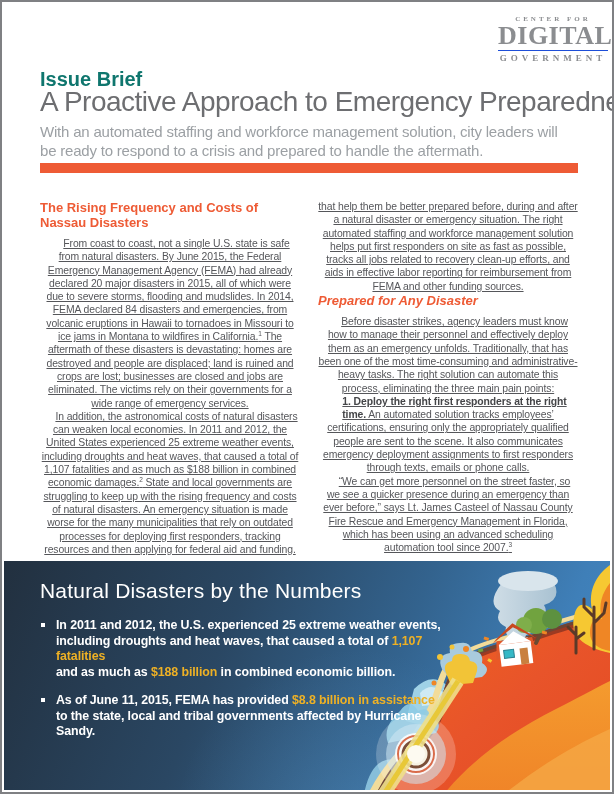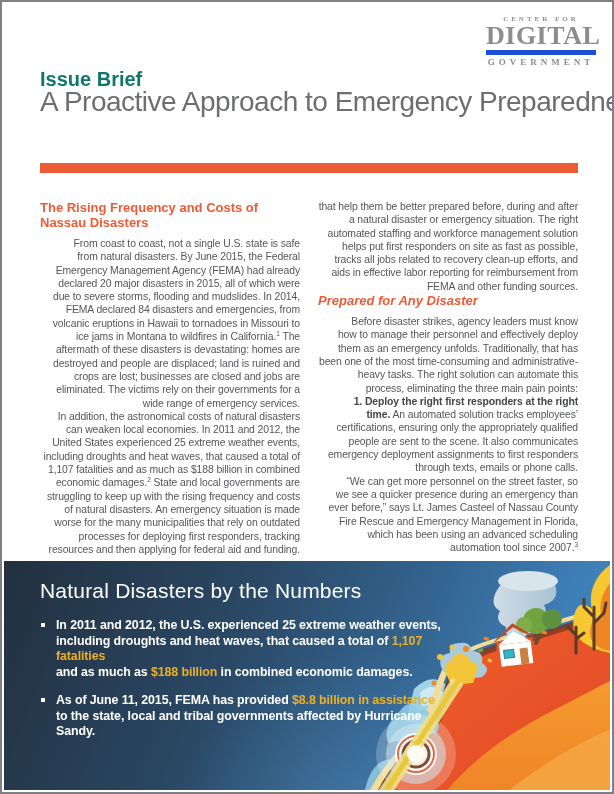--- a/index.html
+++ b/index.html
@@ -6,34 +6,34 @@
   html,body { background:#e9e9e9; }
   body { font-family:"Liberation Sans", sans-serif; }
 
   .page {
     position:relative; width:614px; height:794px; margin:0 auto;
     background:#ffffff; border:2px solid #7f8083; overflow:hidden;
   }
 
   
   .logo {
-    position:absolute; top:13px; right:16px; width:110px;
+    position:absolute; top:13px; right:4px; width:110px;
     color:#8b8d90; text-align:center; user-select:none;
   }
   .logo .l1 {
     font-family:"Liberation Serif", serif; font-size:7px; font-weight:bold;
     letter-spacing:3px; margin-bottom:1px;
   }
   .logo .l2 {
     font-family:"Liberation Serif", serif; font-size:26px; font-weight:bold;
     letter-spacing:0.5px; line-height:24px;
   }
   .logo .l3 {
     font-family:"Liberation Serif", serif; font-size:9px; font-weight:bold;
-    letter-spacing:4px; margin-top:2px; border-top:5px solid #1d4ed8; padding-top:2px;
+    letter-spacing:4px; margin-top:2px; border-top:1px solid #1d4ed8; padding-top:2px;
   }
 
   .kicker {
     position:absolute; top:66px; left:38px;
     font-size:20px; font-weight:bold; color:#0f766e;
   }
   .doc-title {
     position:absolute; top:84px; left:38px; width:545px;
     font-size:28px; font-weight:normal; color:#6d6e71; letter-spacing:-0.5px;
     line-height:32px; white-space:nowrap;
@@ -53,21 +53,22 @@
     display:flex; gap:18px; overflow:hidden;
   }
   .col { width:260px; }
   .col h2 {
     font-size:13px; font-weight:bold; color:#ee5b35; line-height:15px;
     margin-bottom:7px; white-space:pre-line;
   }
   .col h2.second { margin-top:0;font-style:italic; }
   .col p {
     font-size:10.4px; color:#55565a; line-height:13.3px; letter-spacing:-0.1px;
-    text-align:right;
+    text-align:center;
+    text-decoration:underline;
   }
   .col p.ind { text-indent:13px; }
   .col p .b { font-weight:bold; color:#454649; }
   .col sup { font-size:6.5px; vertical-align:super; line-height:0; }
 
   
   .infographic {
     position:absolute; top:559px; left:2px; right:2px; bottom:2px;
     overflow:hidden; color:#fff;
     background:
@@ -100,20 +101,21 @@
 <div class="page">
 
   <div class="logo">
     <div class="l1">CENTER FOR</div>
     <div class="l2">DIGITAL</div>
     <div class="l3">GOVERNMENT</div>
   </div>
 
   <div class="kicker">Issue Brief</div>
   <h1 class="doc-title">A Proactive Approach to Emergency Preparedness</h1>
+  <div class="doc-subtitle">With an automated staffing and workforce management solution, city leaders will be ready to respond to a crisis and prepared to handle the aftermath.</div>
   <div class="rule"></div>
 
   <div class="columns">
     <div class="col">
       <h2>The Rising Frequency and Costs of
 Nassau Disasters</h2>
       <p class="ind"><span>From coast to coast, not a single U.S. state is safe from natural disasters. By June 2015, the Federal Emergency Management Agency (FEMA) had already declared 20 major disasters in 2015, all of which were due to severe storms, flooding and mudslides. In 2014, FEMA declared 84 disasters and emergencies, from volcanic eruptions in Hawaii to tornadoes in Missouri to ice jams in Montana to wildfires in California.</span><sup>1</sup><span> The aftermath of these disasters is devastating: homes are destroyed and people are displaced; land is ruined and crops are lost; businesses are closed and jobs are eliminated. The victims rely on their governments for a wide range of emergency services.</span></p>
       <p class="ind"><span>In addition, the astronomical costs of natural disasters can weaken local economies. In 2011 and 2012, the United States experienced 25 extreme weather events, including droughts and heat waves, that caused a total of 1,107 fatalities and as much as $188 billion in combined economic damages.</span><sup>2</sup><span> State and local governments are struggling to keep up with the rising frequency and costs of natural disasters. An emergency situation is made worse for the many municipalities that rely on outdated processes for deploying first responders, tracking resources and then applying for federal aid and funding.</span></p>
 
     </div>
@@ -225,19 +227,19 @@
         <line x1="388" y1="233" x2="462" y2="120" stroke="#e8c838" stroke-width="5"></line>
       </g>
       <circle cx="420" cy="193" r="9" fill="#fdfaf1"></circle>
     </svg>
 
     <div class="info-title">Natural Disasters by the Numbers</div>
 
     <ul class="info-bullets">
       <li><span>In 2011 and 2012, the U.S. experienced 25 extreme weather events,
 including droughts and heat waves, that caused a total of </span><span class="hl">1,107 fatalities</span><span>
-and as much as </span><span class="hl">$188 billion</span><span> in combined economic damages.</span></li>
+and as much as </span><span class="hl">$188 billion</span><span> in combined economic billion.</span></li>
       <li><span>As of June 11, 2015, FEMA has provided </span><span class="hl">$8.8 billion in assistance</span><span>
 to the state, local and tribal governments affected by Hurricane Sandy.</span></li>
     </ul>
   </div>
 
 </div>
 
 </body></html>

